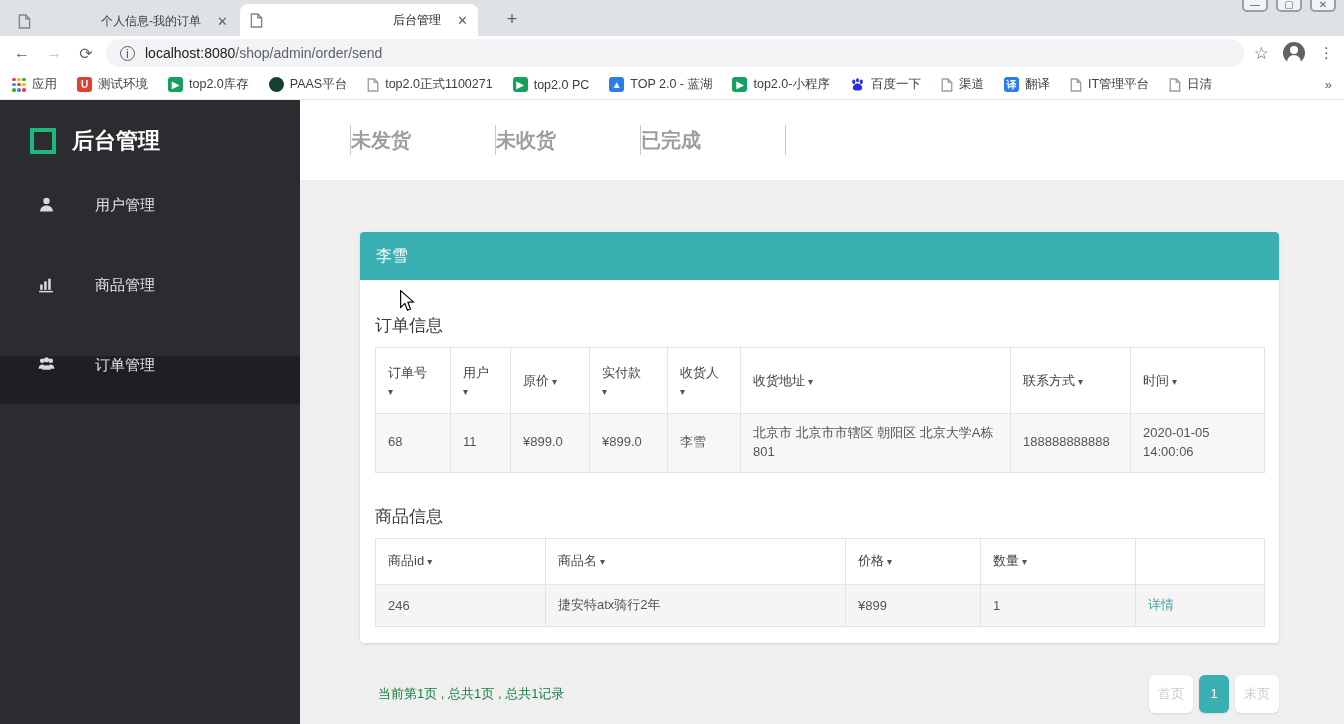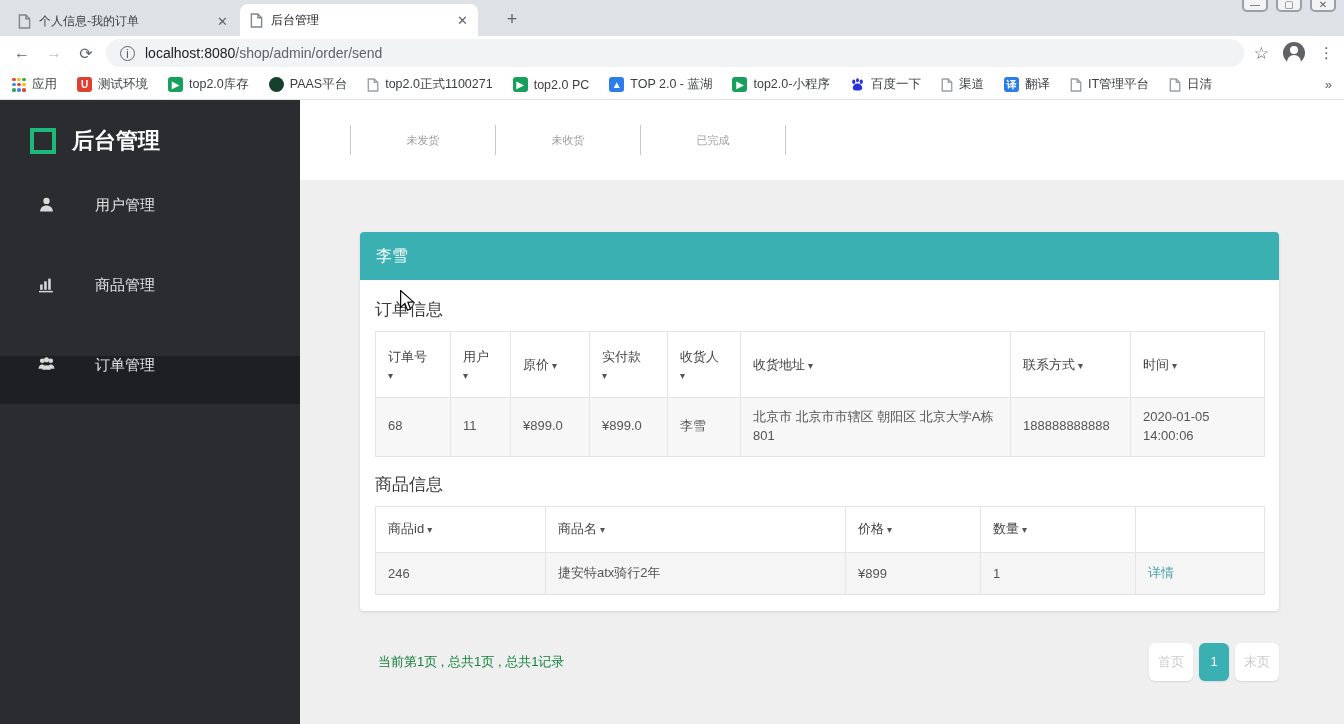--- a/index.html
+++ b/index.html
@@ -1,21 +1,21 @@
 <!DOCTYPE html>
 <html><head>
 <meta charset="utf-8">
 <style>
   * { margin:0; padding:0; box-sizing:border-box; }
   body { font-family:"Liberation Sans","DejaVu Sans",sans-serif; }
   .screen { position:relative; width:1344px; height:724px; overflow:hidden; background:#efefef; }
 
   
   .tabstrip { position:relative; height:36px; background:#dee1e6; }
-  .tab { position:absolute; display:flex; align-items:center; gap:8px; font-size:12px; padding:0 10px; }
+  .tab { position:absolute; display:flex; align-items:center; gap:16px; font-size:12px; padding:0 10px;text-align:right; }
   .tab-inactive { left:8px; top:6px; width:230px; height:30px; color:#3c4043; }
   .tab-active { left:240px; top:4px; width:238px; height:32px; background:#fff; border-radius:8px 8px 0 0; color:#202124; }
   .tab-title { flex:1; white-space:nowrap; overflow:hidden; }
   .tab-close { color:#5f6368; font-size:13px; }
   .newtab { position:absolute; left:500px; top:7px; width:24px; height:24px; color:#5f6368; font-size:18px; text-align:center; line-height:24px; }
   .win-controls { position:absolute; right:8px; top:-10px; display:flex; gap:8px; }
   .win-btn { width:26px; height:22px; border:2px solid #9aa0a6; border-radius:5px; background:#f1f3f4; color:#5f6368; font-size:10px; display:flex; align-items:flex-end; justify-content:center; }
 
   .toolbar { height:34px; background:#fff; display:flex; align-items:center; padding:0 10px; }
   .nav-ic { width:24px; text-align:center; font-size:16px; color:#5f6368; margin-right:8px; }
@@ -48,27 +48,27 @@
   .logo-square { width:26px; height:26px; border:4px solid #1db87c; }
   .logo-title { font-size:22px; font-weight:bold; color:#fff; }
   .menu { margin-top:40px; }
   .menu-item { height:48px; display:flex; gap:40px; padding-left:38px; font-size:15px; color:#e2e2e2; margin-bottom:32px; cursor:default; }
   .menu-item.active { background:#1d1f22; }
   .menu-item svg { width:17px; height:17px; fill:#d9d9d9; }
 
   .main { flex:1; background:#efefef; }
   .main-header { height:80px; background:#fff; display:flex; align-items:center; padding-left:50px; }
   .htab-divider { width:1px; height:30px; background:#c9c9c9; }
-  .htab { width:144px; text-align:center; font-size:11px; color:#9e9e9e; }
+  .htab { width:144px; font-size:20px; color:#9e9e9e;font-weight:bold; }
 
   .content { padding:52px 0 0 60px; }
   .card { width:919px; background:#fff; border-radius:4px; box-shadow:0 1px 3px rgba(0,0,0,0.12); }
   .card-header { height:48px; background:#3ab0b2; border-radius:4px 4px 0 0; display:flex; align-items:center; padding:0 16px; color:#fff; font-size:16px; }
   .card-body { padding:2px 15px 16px; }
-  .section-title { font-size:17px; font-weight:normal; color:#3d3d3d; margin:16px 0 10px; }
+  .section-title { font-size:17px; font-weight:normal; color:#3d3d3d; margin:32px 0 10px; }
 
   table { width:100%; border-collapse:collapse; font-size:13px; color:#555; table-layout:fixed; }
   th, td { border:1px solid #e4e4e4; text-align:left; font-weight:normal; vertical-align:middle; padding:10px 12px; word-wrap:break-word; }
   .order-table th { height:66px; color:#444; }
   .order-table td { height:56px; background:#f7f7f8; line-height:1.45; }
   .prod-table th { height:46px; color:#444; }
   .prod-table td { height:42px; background:#f5f5f6; }
   .caret { font-size:10px; color:#555; margin-left:3px; }
   .caret-below .caret { display:block; margin:4px 0 0 0; }
   .detail-link { color:#4ba3a6; }

